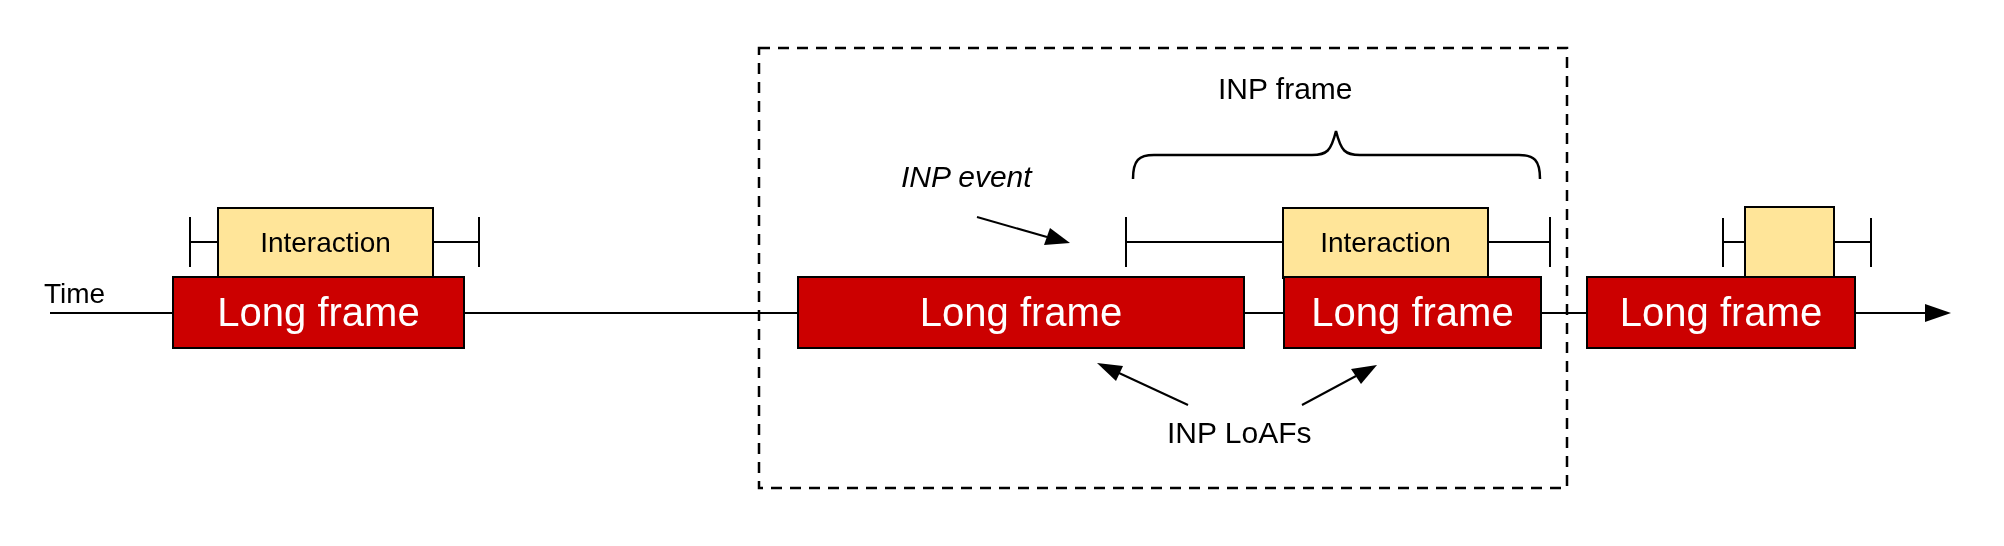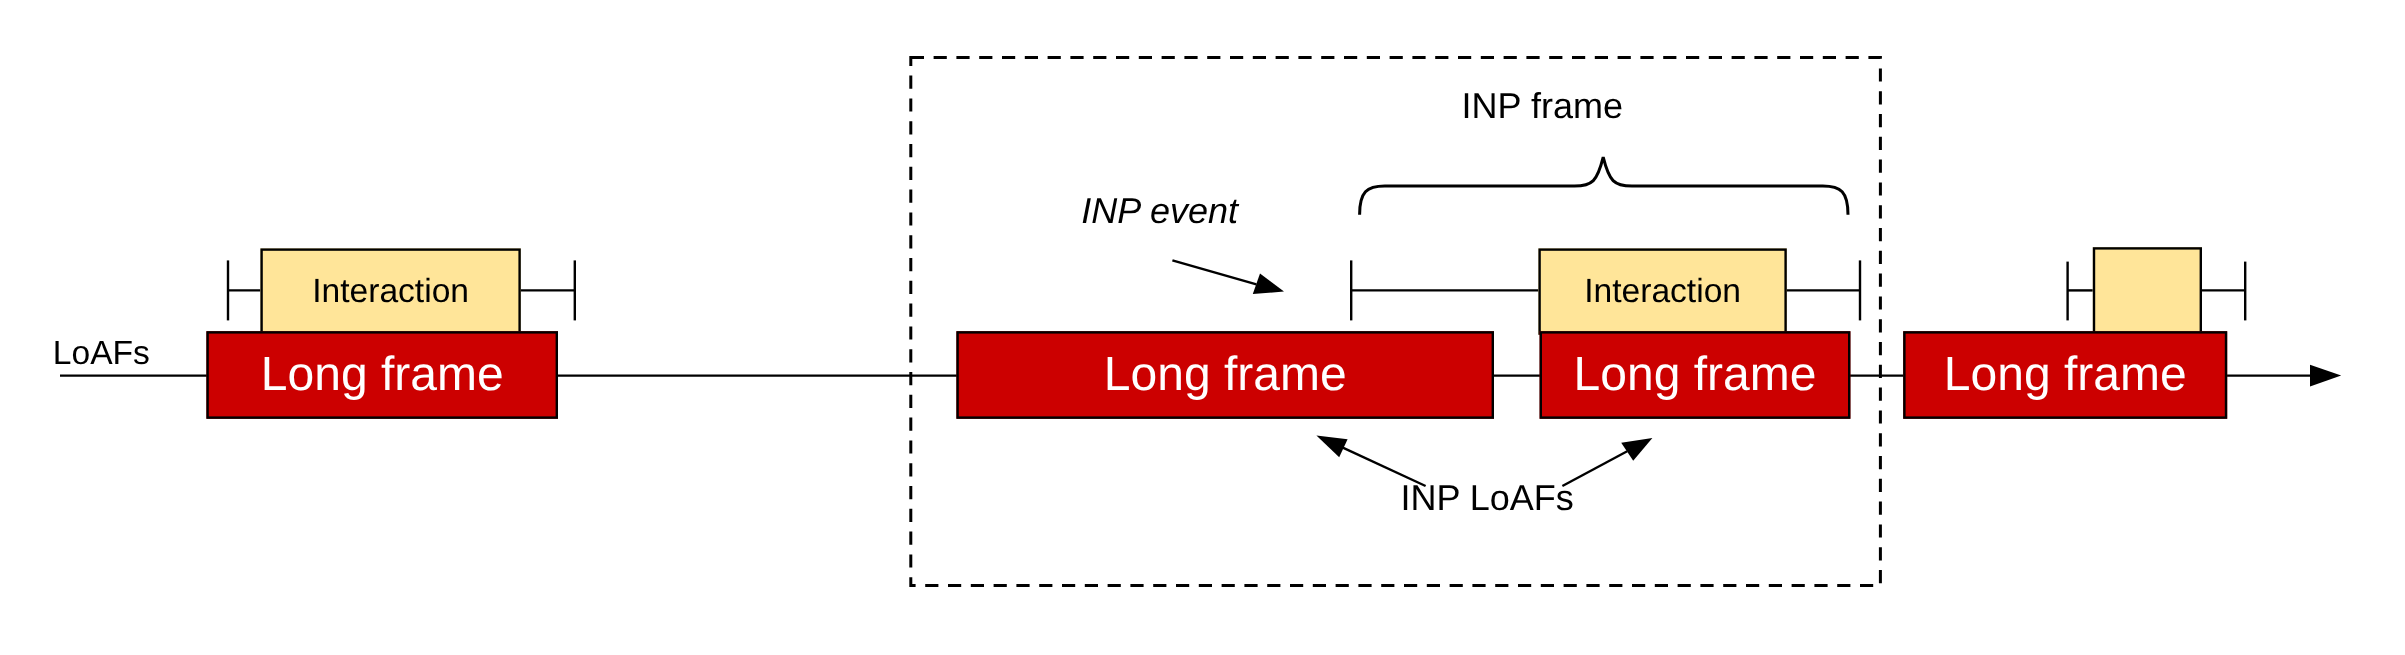--- a/index.html
+++ b/index.html
@@ -147,21 +147,21 @@
   </div>
 
   <div class="box long-frame" style="left:1283px; top:276px; width:259px; height:73px;">
     <span>Long frame</span>
   </div>
 
   <div class="box long-frame" style="left:1586px; top:276px; width:270px; height:73px;">
     <span>Long frame</span>
   </div>
 
-  <div class="annot time-label" style="left:44px; top:279px;">LoAFs</div>
+  <div class="annot time-label" style="left:44px; top:279px;">Time</div>
 
   <div class="annot" style="left:901px; top:161px;font-style:italic;">INP event</div>
 
   <div class="annot" style="left:1218px; top:73px;">INP frame</div>
 
-  <div class="annot" style="left:1167px; top:400px;">INP LoAFs</div>
+  <div class="annot" style="left:1167px; top:417px;">INP LoAFs</div>
 
 </div>
 
 </body></html>

